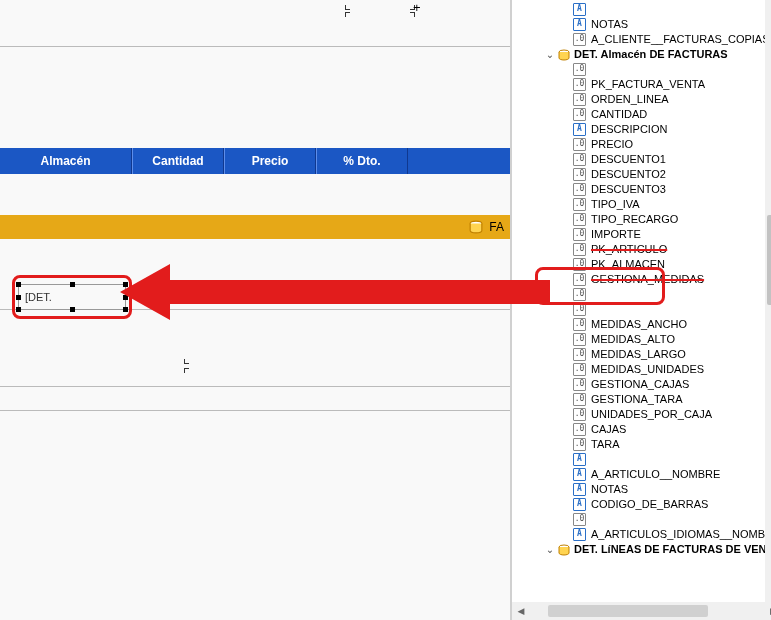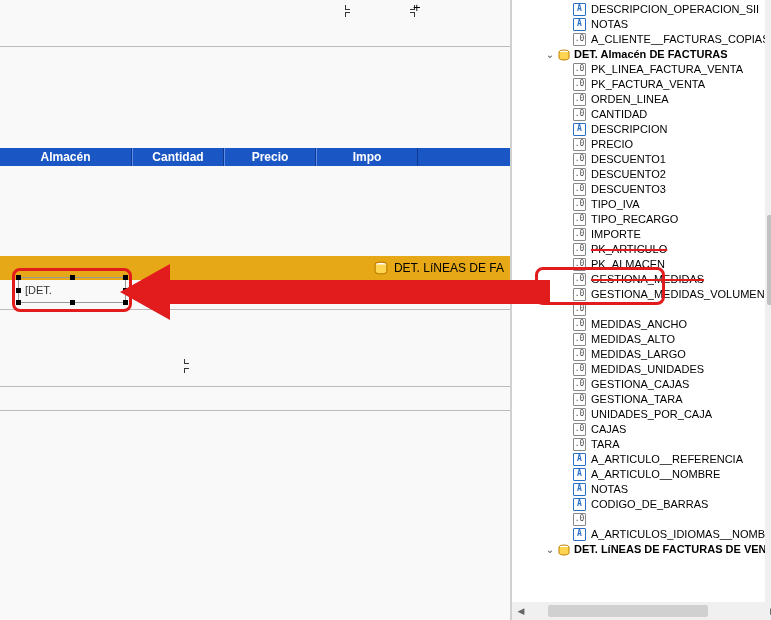--- a/index.html
+++ b/index.html
@@ -26,35 +26,35 @@
 .db-ico{width:12px;height:12px;position:relative}
 .db-ico svg{width:12px;height:12px}
 .node .lbl{padding:0 2px}
 .node.bold .lbl{font-weight:bold}
 
 .i2{padding-left:32px}
 .i3{padding-left:46px}
 
 .rule1{position:absolute;left:0;right:0;top:46px;height:0;border-top:1px solid #bbb}
 
-.colhdr{position:absolute;left:0;right:0;top:148px;height:18px;background:#1b57c4;display:flex;align-items:center;color:#fff;font-size:12px;font-weight:bold}
+.colhdr{position:absolute;left:0;right:0;top:148px;height:26px;background:#1b57c4;display:flex;align-items:center;color:#fff;font-size:12px;font-weight:bold}
 .colhdr .cell{border-left:1px solid #5e8eea;border-right:1px solid #10388f;height:100%;display:flex;align-items:center;justify-content:center}
 .colhdr .cell:first-child{border-left:none}
 .c1{width:132px}.c2{width:92px}.c3{width:92px}.c4{width:92px}.c5{width:102px}
 
 .band1{position:absolute;left:0;right:0;top:215px;height:24px;background:#e6a817;display:flex;align-items:center;justify-content:flex-end;padding-right:6px;color:#000;font-size:12px}
 .band2{position:absolute;left:0;right:0;top:256px;height:24px;background:#e6a817;display:flex;align-items:center;justify-content:flex-end;padding-right:6px;color:#000;font-size:12px}
 .band1 .bico,.band2 .bico{width:14px;height:14px;margin-right:6px}
 
 .fieldrow{position:absolute;left:0;right:0;top:280px;height:30px;border-bottom:1px solid #bbb;display:flex;align-items:center;font-size:11px;color:#333}
 .ph{display:inline-block;font-size:11px;color:#333}
 .ph .brk{font-family:monospace}
 .field-slot{position:absolute;top:2px;height:26px;display:flex;align-items:center}
 
-.selbox{position:absolute;left:12px;top:268px;width:120px;height:44px;border:3px solid #e21c1c;border-radius:8px}
+.selbox{position:absolute;left:12px;top:275px;width:120px;height:44px;border:3px solid #e21c1c;border-radius:8px}
 .selbox-inner{position:absolute;left:3px;right:3px;top:6px;bottom:6px;border:1px solid #999}
 .handle{position:absolute;width:5px;height:5px;background:#000}
 
 .rule2{position:absolute;left:0;right:0;top:386px;border-top:1px solid #bbb}
 .rule3{position:absolute;left:0;right:0;top:410px;border-top:1px solid #bbb}
 
 .cropmark{position:absolute;width:10px;height:10px;pointer-events:none}
 .cropmark::before,.cropmark::after{content:"";position:absolute;background:#333}
 .cm-tl::before{left:0;top:0;width:5px;height:1px}.cm-tl::after{left:0;top:0;width:1px;height:5px}
 .cm-tr::before{right:0;top:0;width:5px;height:1px}.cm-tr::after{right:0;top:0;width:1px;height:5px}
@@ -81,35 +81,35 @@
     <div class="colhdr">
       <div class="cell c1">
           <span>Almacén</span>
         </div>
       <div class="cell c2">
           <span>Cantidad</span>
         </div>
       <div class="cell c3">
           <span>Precio</span>
         </div>
-      <div class="cell c5">
-          <span>Impo</span>
+      <div class="cell c4">
+          <span>% Dto.</span>
         </div>
     </div>
 
-
-    <div class="band2">
+    <div class="band1">
       <span class="bico">
         <svg viewBox="0 0 12 12">
             <ellipse cx="6" cy="3" rx="5" ry="2" fill="#fff" stroke="#c08000"></ellipse>
             <path d="M1 3v6c0 1.1 2.2 2 5 2s5-.9 5-2V3" fill="#ffd451" stroke="#c08000"></path>
           </svg>
       </span>
-      <span>DET. LíNEAS DE FA</span>
-    </div>
+      <span>FA</span>
+    </div>
+
 
     <div class="fieldrow">
       <div class="field-slot" style="left:300px">
         <span class="ph"><span class="brk" style="font-size:9px">⌐</span><span>[DET</span></span>
       </div>
       <div class="field-slot" style="left:360px">
         <span class="ph"><span class="brk" style="font-size:9px">⌐</span><span>[DET</span></span>
       </div>
       <div class="field-slot" style="left:420px">
         <span class="ph"><span class="brk" style="font-size:9px">⌐</span><span>[DET. LIN</span></span>
@@ -139,21 +139,20 @@
 
   <div class="side">
     <div class="side-tree">
       <div class="tree" id="tree">
           <div class="node i3">
             <span class="exp"></span>
             <span style="width:2px"></span>
             <span class="icon-span">
               <span class="txt-ico">A</span>
             </span>
-            <span class="lbl" style="">DESCRIPCION_OPERACION_SII</span>
           </div>
           <div class="node i3">
             <span class="exp"></span>
             <span style="width:2px"></span>
             <span class="icon-span">
               <span class="txt-ico">A</span>
             </span>
             <span class="lbl" style="">NOTAS</span>
           </div>
           <div class="node i3">
@@ -174,21 +173,20 @@
               </svg>
             </span>
             <span class="lbl" style="">DET. Almacén DE FACTURAS</span>
           </div>
           <div class="node i3">
             <span class="exp"></span>
             <span style="width:2px"></span>
             <span class="icon-span">
               <span class="num-ico">.0</span>
             </span>
-            <span class="lbl" style="">PK_LINEA_FACTURA_VENTA</span>
           </div>
           <div class="node i3">
             <span class="exp"></span>
             <span style="width:2px"></span>
             <span class="icon-span">
               <span class="num-ico">.0</span>
             </span>
             <span class="lbl" style="">PK_FACTURA_VENTA</span>
           </div>
           <div class="node i3">
@@ -294,21 +292,20 @@
               <span class="num-ico">.0</span>
             </span>
             <span class="lbl" style="text-decoration:line-through;text-decoration-color:#e21c1c;text-decoration-thickness:2px">GESTIONA_MEDIDAS</span>
           </div>
           <div class="node i3">
             <span class="exp"></span>
             <span style="width:2px"></span>
             <span class="icon-span">
               <span class="num-ico">.0</span>
             </span>
-            <span class="lbl" style="">GESTIONA_MEDIDAS_VOLUMEN</span>
           </div>
           <div class="node i3">
             <span class="exp"></span>
             <span style="width:2px"></span>
             <span class="icon-span">
               <span class="num-ico">.0</span>
             </span>
           </div>
           <div class="node i3">
             <span class="exp"></span>
@@ -381,21 +378,20 @@
               <span class="num-ico">.0</span>
             </span>
             <span class="lbl" style="">TARA</span>
           </div>
           <div class="node i3">
             <span class="exp"></span>
             <span style="width:2px"></span>
             <span class="icon-span">
               <span class="txt-ico">A</span>
             </span>
-            <span class="lbl" style="">A_ARTICULO__REFERENCIA</span>
           </div>
           <div class="node i3">
             <span class="exp"></span>
             <span style="width:2px"></span>
             <span class="icon-span">
               <span class="txt-ico">A</span>
             </span>
             <span class="lbl" style="">A_ARTICULO__NOMBRE</span>
           </div>
           <div class="node i3">

